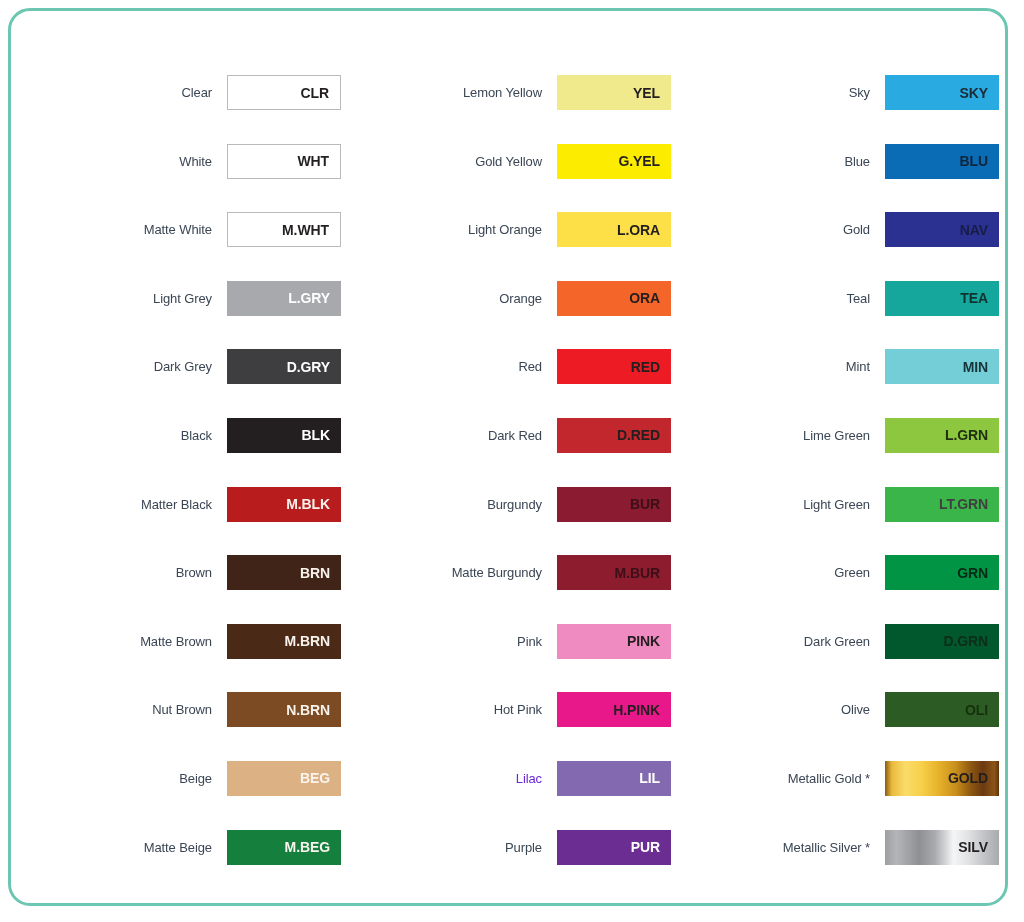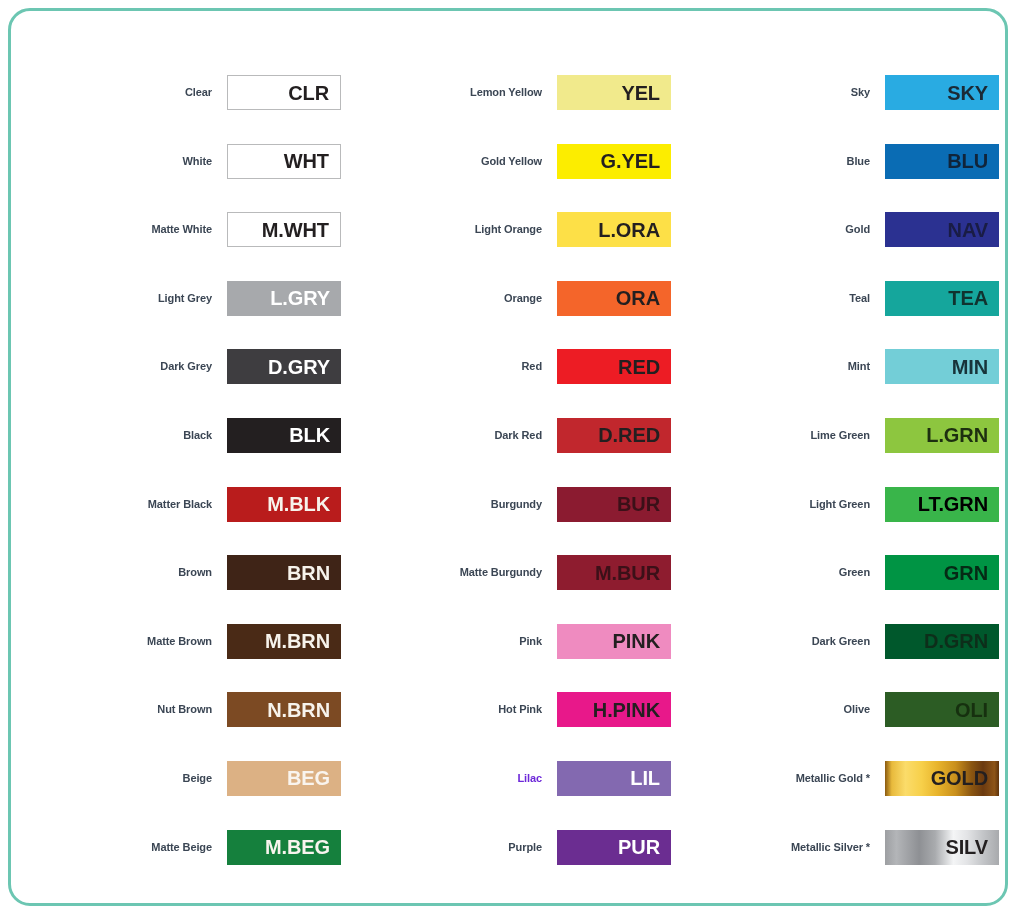--- a/index.html
+++ b/index.html
@@ -49,43 +49,43 @@
     height: 68.6px;
     display: flex;
     flex-direction: row;
     align-items: flex-start;
     box-sizing: border-box;
   }
   .swatch-label {
     flex: 1 1 auto;
     text-align: right;
     padding-right: 15px;
-    font-size: 11px;
-    font-weight: bold;
+    font-size: 13px;
+    font-weight: normal;
     color: #3b4654;
     line-height: 35px;
     letter-spacing: -0.1px;
     white-space: nowrap;
     overflow: visible;
   }
   .swatch-chip {
     position: relative;
     flex: 0 0 auto;
     width: 114px;
     height: 35px;
     box-sizing: border-box;
     display: flex;
     align-items: center;
     justify-content: flex-end;
   }
   .swatch-chip.bordered {
     border: 1px solid #b9babb;
   }
   .swatch-code {
-    font-size: 20px;
+    font-size: 14px;
     font-weight: bold;
     letter-spacing: -0.1px;
     padding-right: 11px;
     line-height: 1;
     position: relative;
     z-index: 2;
     white-space: nowrap;
   }
   
   .column-3 .swatch-chip { width: 114px; }
@@ -277,21 +277,21 @@
         </div>
         <div class="swatch-row">
           <div class="swatch-label" style="color: rgb(59, 70, 84);">Lime Green</div>
           <div class="swatch-chip" style="background-color: rgb(141, 198, 63);">
             <span class="swatch-code" style="color: rgb(29, 47, 16);">L.GRN</span>
           </div>
         </div>
         <div class="swatch-row">
           <div class="swatch-label" style="color: rgb(59, 70, 84);">Light Green</div>
           <div class="swatch-chip" style="background-color: rgb(57, 181, 74);">
-            <span class="swatch-code" style="color: #000000;">LT.GRN</span>
+            <span class="swatch-code" style="color: #404040;">LT.GRN</span>
           </div>
         </div>
         <div class="swatch-row">
           <div class="swatch-label" style="color: rgb(59, 70, 84);">Green</div>
           <div class="swatch-chip" style="background-color: rgb(0, 148, 68);">
             <span class="swatch-code" style="color: rgb(5, 42, 21);">GRN</span>
           </div>
         </div>
         <div class="swatch-row">
           <div class="swatch-label" style="color: rgb(59, 70, 84);">Dark Green</div>

